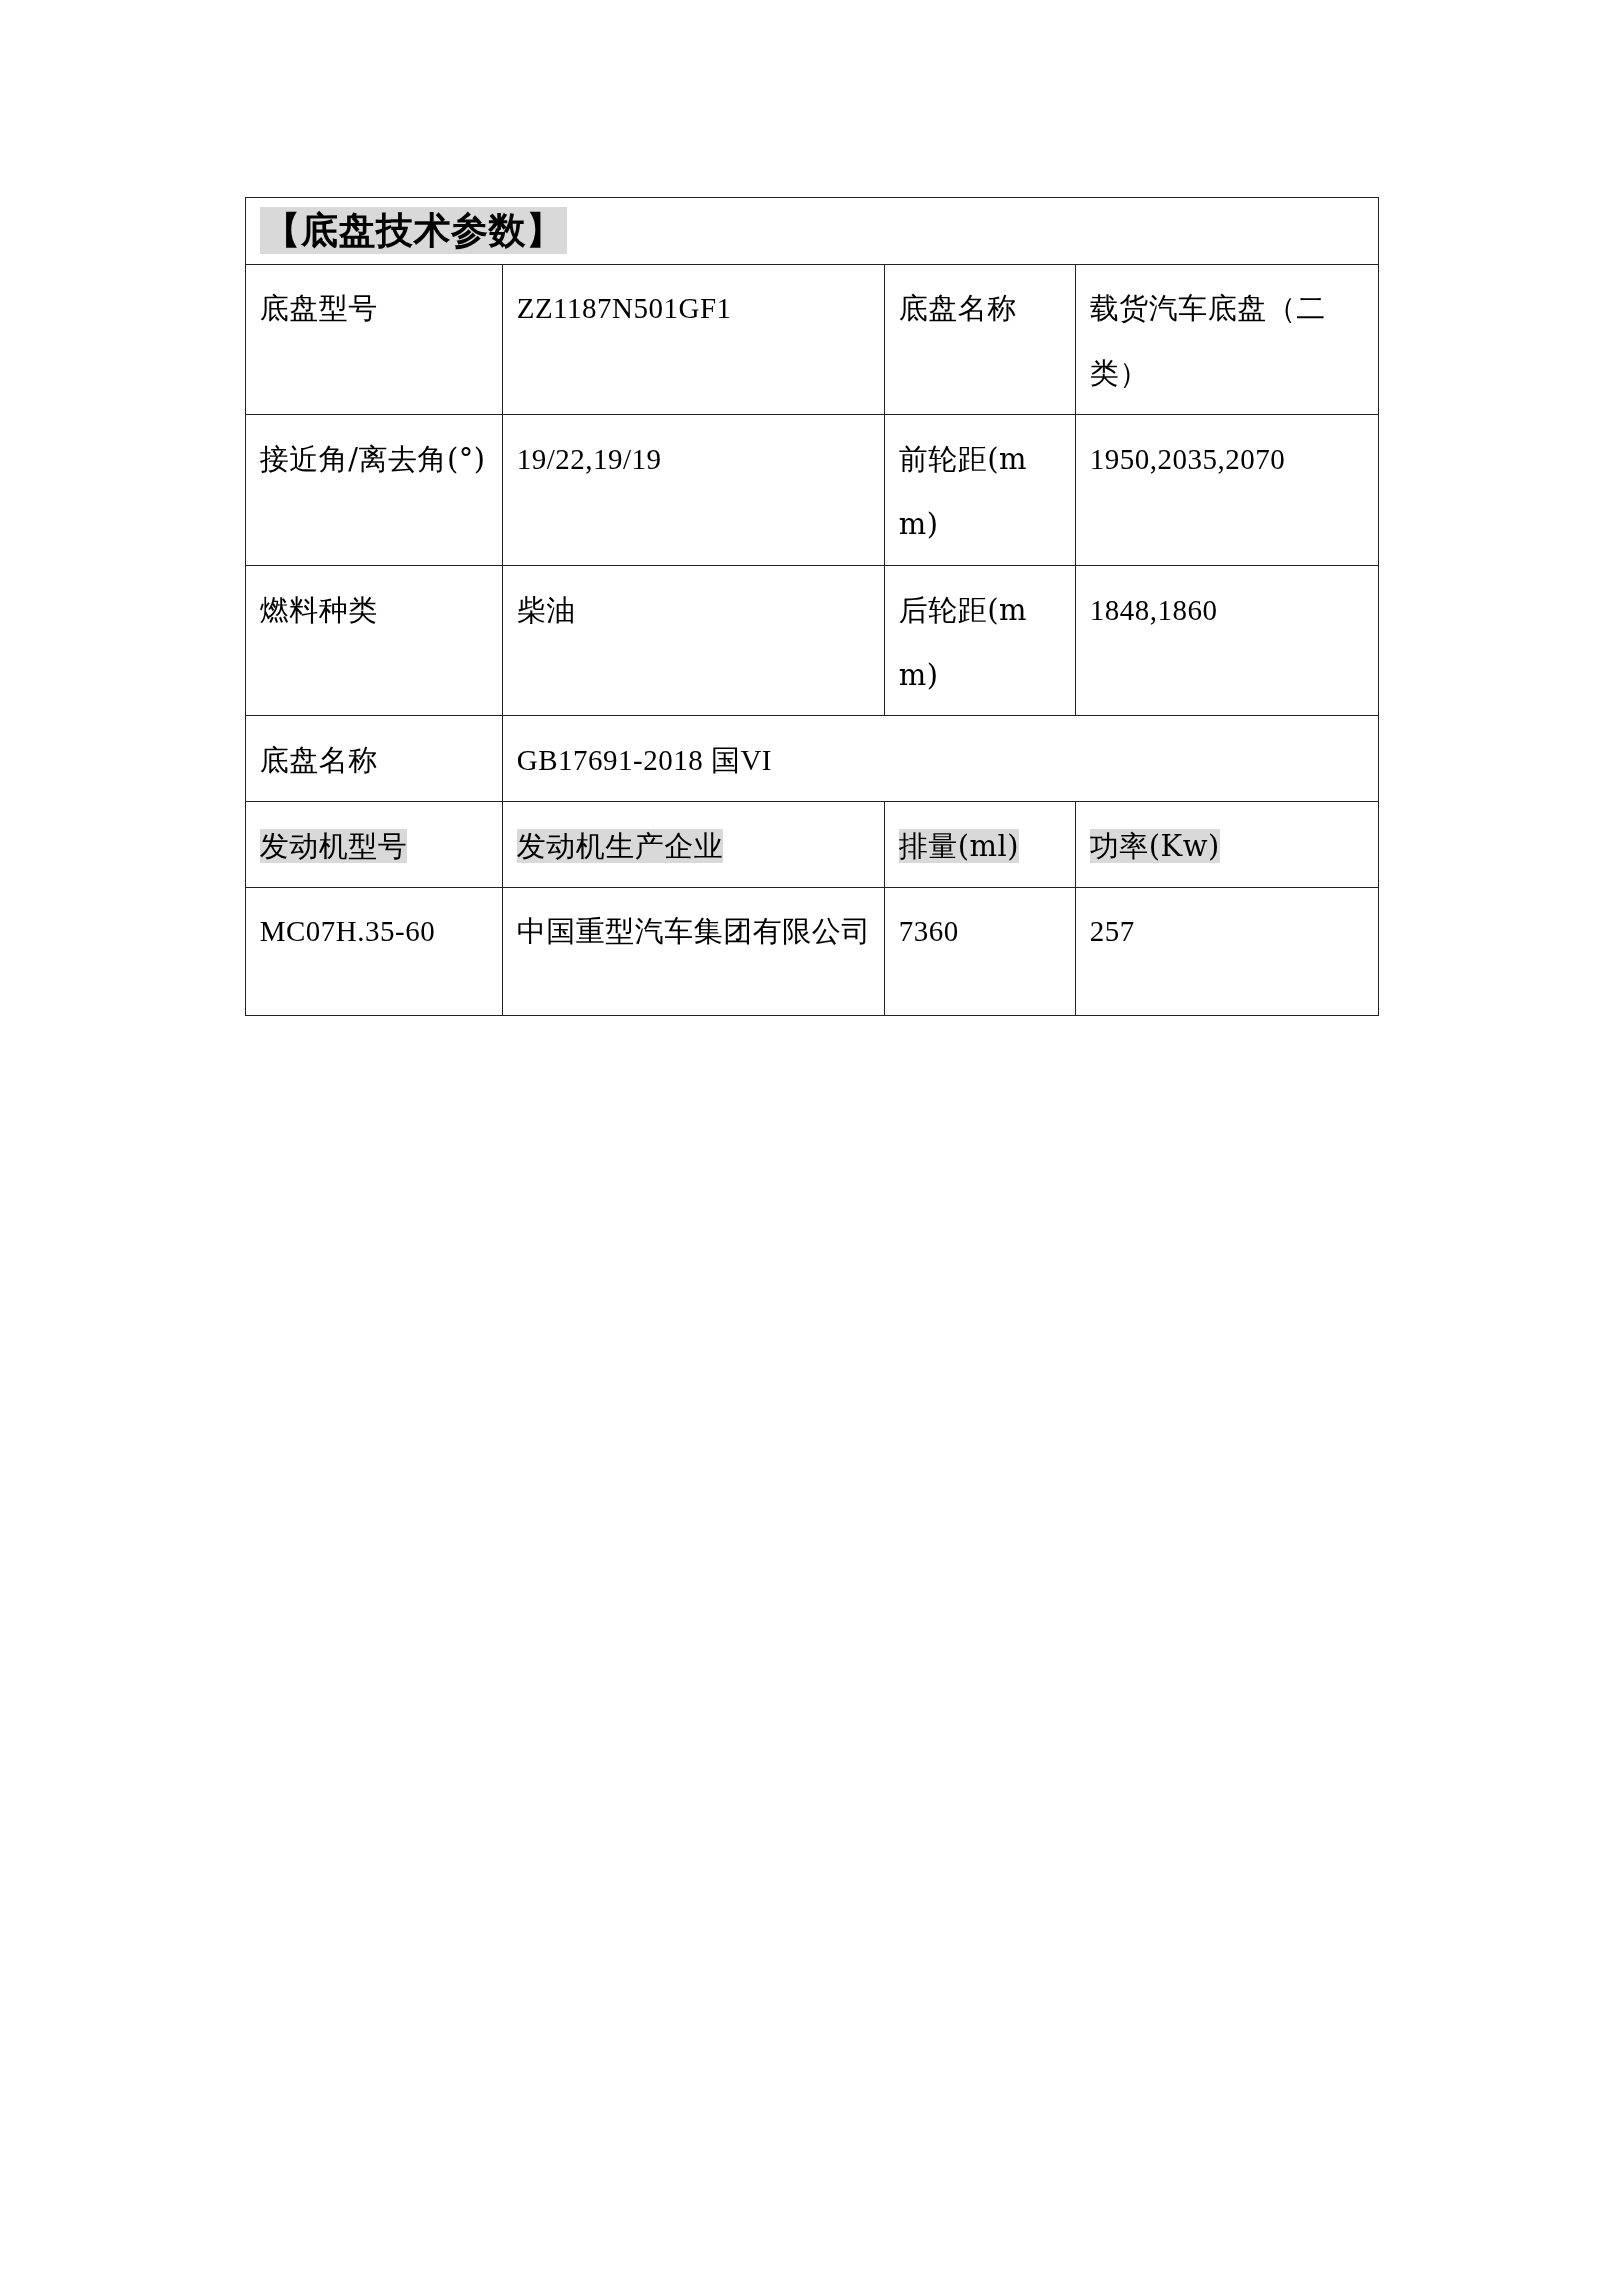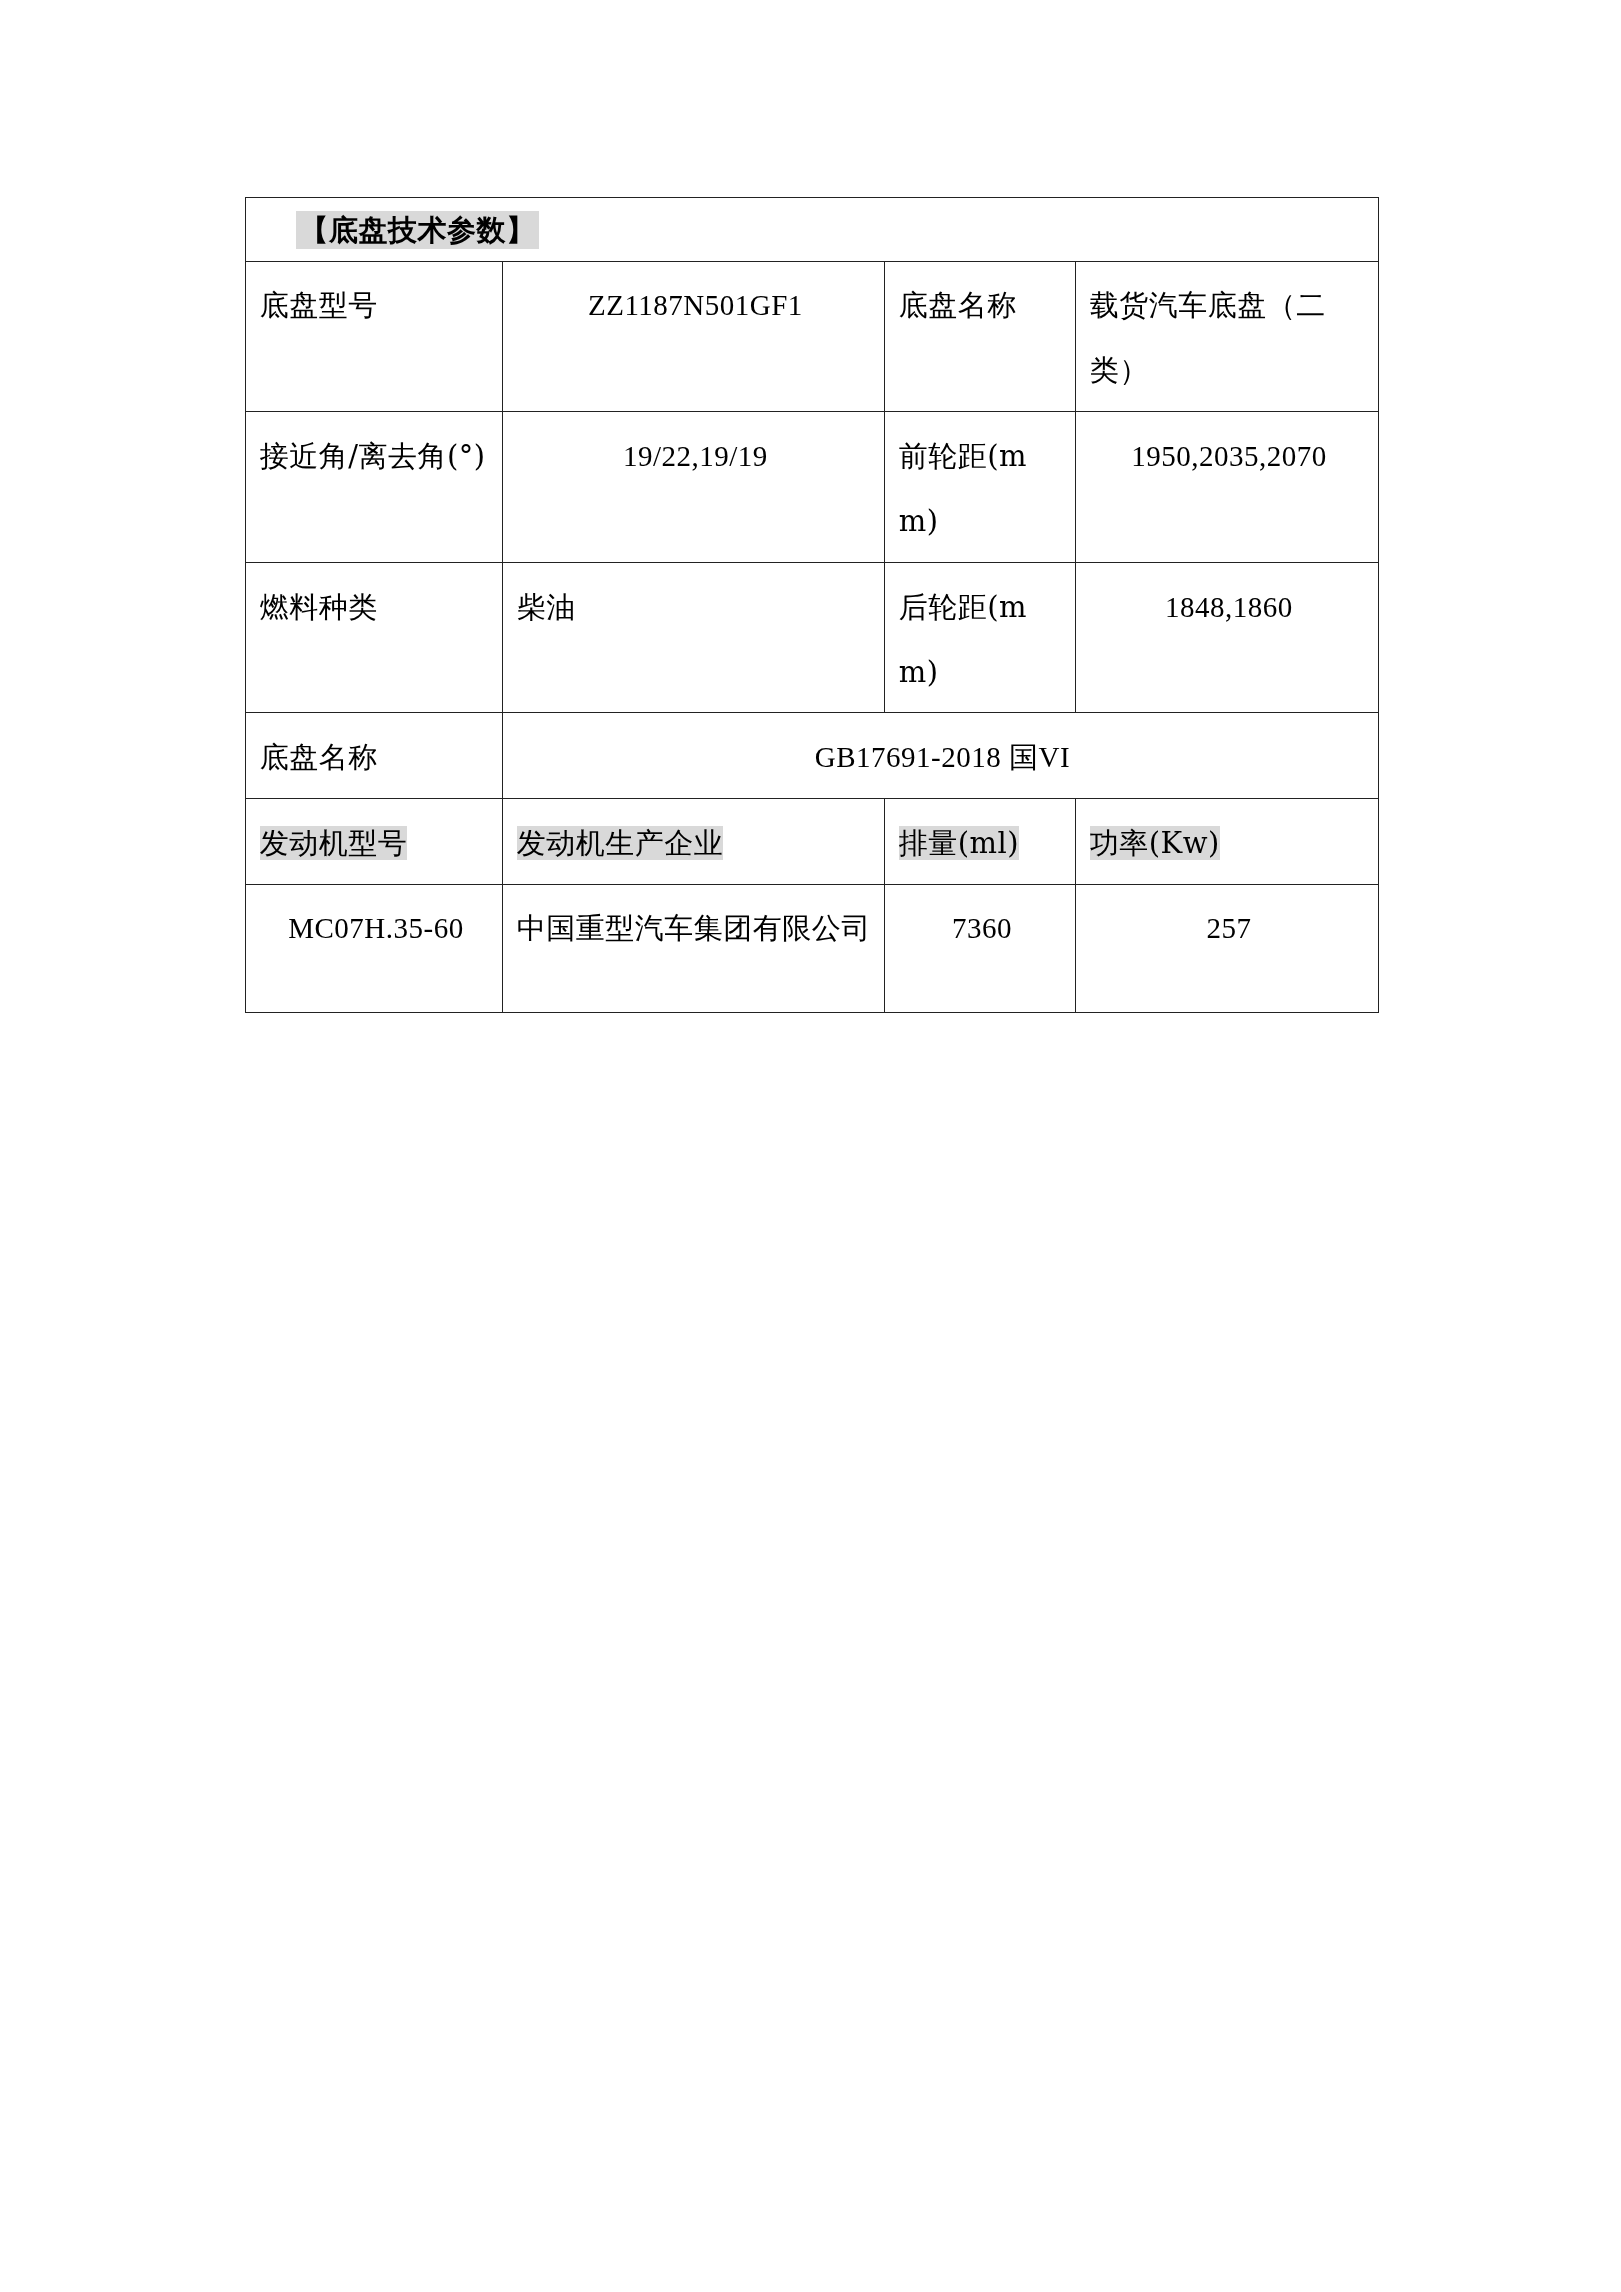--- a/index.html
+++ b/index.html
@@ -12,22 +12,22 @@
     border: 1.5px solid #222;
     vertical-align: top;
     padding: 11.8px 9.8px 7.8px 13.7px;
     font-size: 29px;
     line-height: 65px;
     letter-spacing: 0.5px;
     word-break: break-all;
   }
   table.spec td.title-cell { padding: 7.8px 9.8px 5.9px 13.7px; line-height: 49px; }
   .hl { background: #d9d9d9; }
-  .title-text { font-weight: bold; font-family: "DejaVu Sans", "Liberation Sans", sans-serif; font-size: 29px; padding: 2px 3.9px 2px 3.9px; margin-left: 36px; }
-  .num { font-family: "Liberation Serif", "DejaVu Serif", serif; font-size: 30px; letter-spacing: 0; text-align: center; }
+  .title-text { font-weight: bold; font-family: "DejaVu Sans", "Liberation Sans", sans-serif; font-size: 37px; padding: 2px 3.9px 2px 3.9px; }
+  .num { font-family: "Liberation Serif", "DejaVu Serif", serif; font-size: 30px; letter-spacing: 0; }
   tr.r-title td { height: 49px; }
   tr.r2 td { height: 108px; }
   tr.r4 td { height: 237px; }
   tr.r1 td { height: 43px; }
 </style>
 </head>
 <body>
 
 <table class="spec">
   <colgroup>

